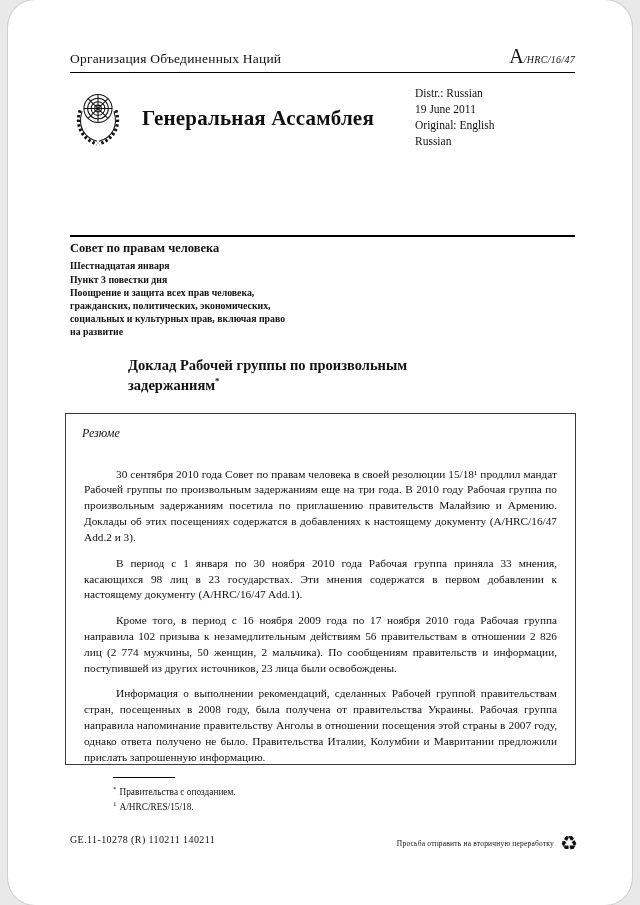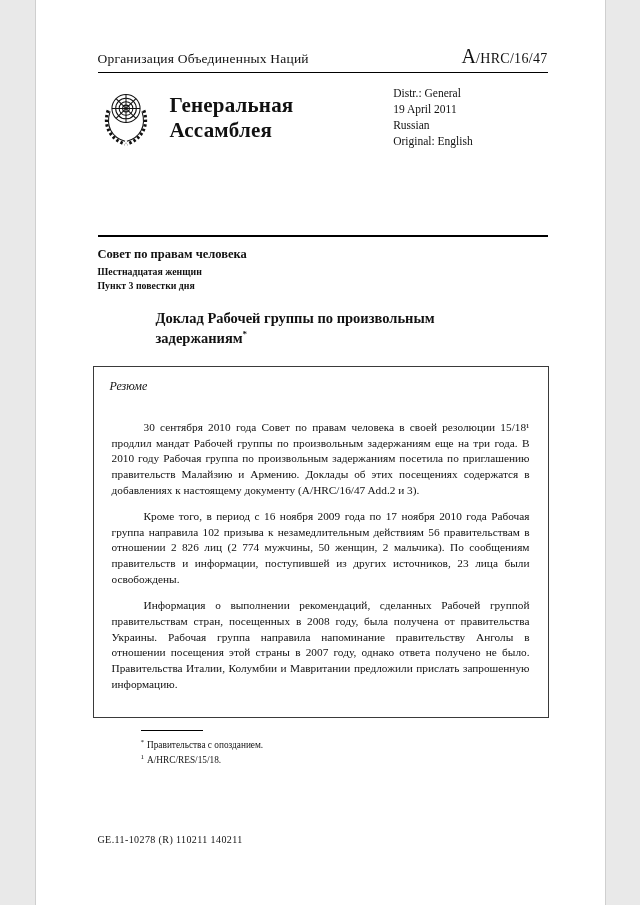--- a/index.html
+++ b/index.html
@@ -1,43 +1,44 @@
 <!DOCTYPE html>
 <html><head>
 <meta charset="utf-8">
 <style>
   html,body{margin:0;padding:0;background:#e9e9e9;}
   .page{
     position:relative;
-    width:569px;height:905px;
+    width:624px;height:905px;
     margin:0 auto;
     background:#ffffff;
     outline:1px solid #cfcfcf;
     font-family:"Liberation Serif","DejaVu Serif",serif;
     color:#111;
     box-sizing:border-box;
     overflow:hidden;
+    border-radius:27px;
   }
   .top-row{
     display:flex;justify-content:space-between;align-items:flex-end;
     margin:46px 57px 0 62px;
   }
   .org-name{font-size:13.5px;letter-spacing:.2px;}
   .doc-symbol{white-space:nowrap;}
   .doc-symbol .big{font-size:20px;line-height:1;}
-  .doc-symbol .small{font-size:14px;letter-spacing:.3px;}
+  .doc-symbol .small{font-size:10px;letter-spacing:.3px;font-style:italic;}
   .rule-thin{border-top:1px solid #000;margin:5px 57px 0 62px;}
   .masthead{display:flex;align-items:center;margin:10px 57px 0 60px;}
   .emblem{width:60px;height:62px;flex:0 0 auto;}
   .masthead-title{
     font-size:21px;font-weight:bold;margin:4px 0 0 14px;letter-spacing:.2px;
   }
   .distr-block{margin-left:auto;width:160px;font-size:11.5px;line-height:1.4;padding-top:2px;}
   .rule-thick{border-top:2.5px solid #000;margin:86px 57px 0 62px;}
-  .session-block{margin:10px 57px 0 62px;width:235px;}
+  .session-block{margin:4px 57px 0 62px;width:235px;}
   .council{font-size:12.5px;font-weight:bold;margin-bottom:3px;}
   .session-small{font-size:9.8px;font-weight:bold;line-height:1.35;}
   .agenda-title{font-size:9.8px;font-weight:bold;line-height:1.35;width:220px;}
   .report-title{
     margin:17px 57px 0 120px;width:345px;
     font-size:14.5px;font-weight:bold;line-height:1.35;
   }
   .report-title sup{font-size:9px;}
   .rapporteur{margin:14px 57px 0 120px;font-size:11.3px;}
   .rapporteur .label{font-style:italic;}
@@ -92,49 +93,55 @@
         <line x1="21.4" y1="14.4" x2="42.6" y2="35.6"></line>
         <line x1="42.6" y1="14.4" x2="21.4" y2="35.6"></line>
         <path d="M15 28 C10 44 17 56 31 60"></path>
         <path d="M13 27 C7 44 16 58 31 63" stroke-width="3.4" stroke-dasharray="2.6 2.4"></path>
         <path d="M49 28 C54 44 47 56 33 60"></path>
         <path d="M51 27 C57 44 48 58 33 63" stroke-width="3.4" stroke-dasharray="2.6 2.4"></path>
       </svg>
     </span>
     <div class="masthead-title">Генеральная Ассамблея</div>
     <div class="distr-block">
-      <div>Distr.: General</div>
-      <div>19 April 2011</div>
+      <div>Distr.: Russian</div>
+      <div>19 June 2011</div>
+      <div>Original: English</div>
       <div>Russian</div>
-      <div>Original: English</div>
     </div>
   </div>
 
   <div class="rule-thick"></div>
 
   <div class="session-block">
     <div class="council">Совет по правам человека</div>
-    <div class="session-small">Шестнадцатая женщин</div>
+    <div class="session-small">Шестнадцатая января</div>
     <div class="session-small">Пункт 3 повестки дня</div>
+    <div class="agenda-title">Поощрение и защита всех прав человека, гражданских, политических, экономических, социальных и культурных прав, включая право на развитие</div>
   </div>
 
   <div class="report-title">
     <span>Доклад Рабочей группы по произвольным задержаниям</span><sup>*</sup>
   </div>
 
 
   <div class="summary-box">
     <div class="summary-heading">Резюме</div>
     <p>30 сентября 2010 года Совет по правам человека в своей резолюции 15/18¹ продлил мандат Рабочей группы по произвольным задержаниям еще на три года. В 2010 году Рабочая группа по произвольным задержаниям посетила по приглашению правительств Малайзию и Армению. Доклады об этих посещениях содержатся в добавлениях к настоящему документу (A/HRC/16/47 Add.2 и 3).</p>
+    <p>В период с 1 января по 30 ноября 2010 года Рабочая группа приняла 33 мнения, касающихся 98 лиц в 23 государствах. Эти мнения содержатся в первом добавлении к настоящему документу (A/HRC/16/47 Add.1).</p>
     <p>Кроме того, в период с 16 ноября 2009 года по 17 ноября 2010 года Рабочая группа направила 102 призыва к незамедлительным действиям 56 правительствам в отношении 2 826 лиц (2 774 мужчины, 50 женщин, 2 мальчика). По сообщениям правительств и информации, поступившей из других источников, 23 лица были освобождены.</p>
     <p>Информация о выполнении рекомендаций, сделанных Рабочей группой правительствам стран, посещенных в 2008 году, была получена от правительства Украины. Рабочая группа направила напоминание правительству Анголы в отношении посещения этой страны в 2007 году, однако ответа получено не было. Правительства Италии, Колумбии и Мавритании предложили прислать запрошенную информацию.</p>
   </div>
 
   <div class="footnote-area">
     <div class="fn-sep"></div>
     <div class="footnote"><sup>*</sup><span>Правительства с опозданием.</span></div>
     <div class="footnote"><sup>1</sup><span>A/HRC/RES/15/18.</span></div>
   </div>
 
   <div class="footer-left">GE.11-10278 (R) 110211 140211</div>
 
+  <div class="footer-right">
+    <span class="recycle-notice">Просьба отправить на вторичную переработку</span>
+    <span class="recycle-icon">♻</span>
+  </div>
 
 </div>
 
 </body></html>

